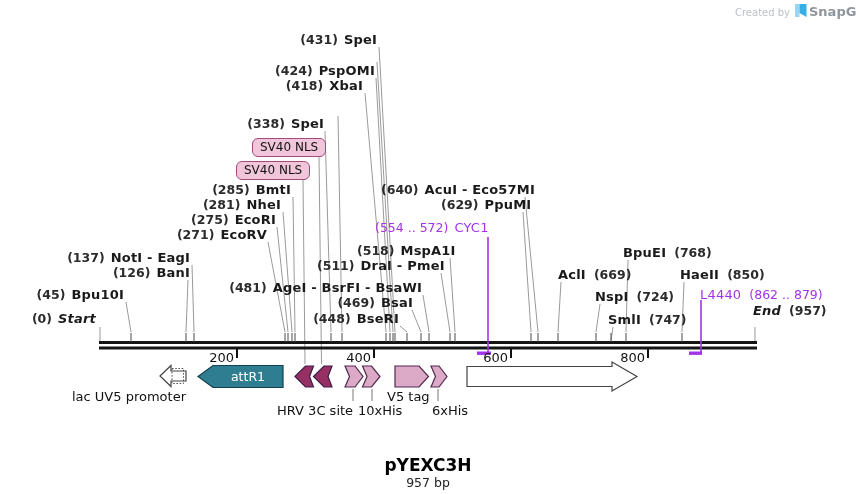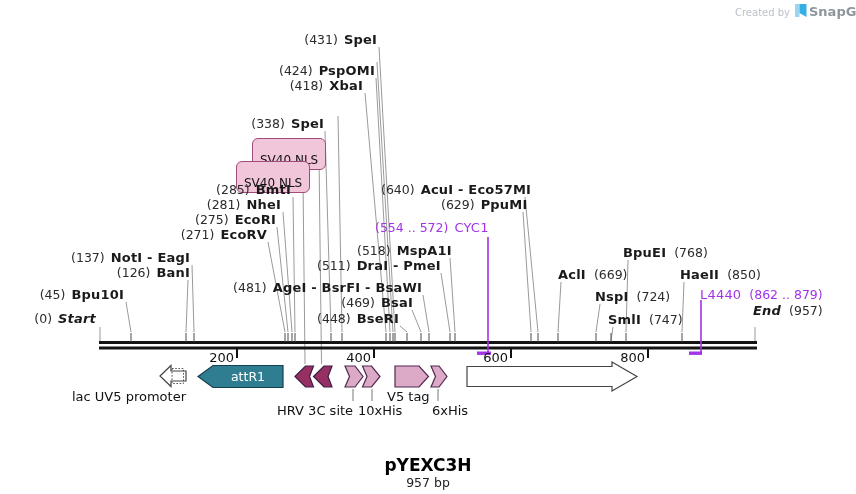--- a/index.html
+++ b/index.html
@@ -1,26 +1,26 @@
 <!DOCTYPE html>
 <html><head>
 <meta charset="utf-8">
 <style>
   html,body{margin:0;padding:0;background:#fff;}
   .stage{position:relative;width:856px;height:494px;background:#ffffff;overflow:hidden;
          font-family:"DejaVu Sans","Liberation Sans",sans-serif;color:#1a1a1a;}
   .stage svg.layer{position:absolute;left:0;top:0;}
   .site{position:absolute;white-space:nowrap;font-size:13px;line-height:14px;color:#1a1a1a;}
-  .site .pos{font-size:12.5px;color:#2b2b2b;margin-right:6px;}
+  .site .pos{font-size:12.5px;color:#2b2b2b;margin-right:6px;font-weight:bold;}
   .site .nm{font-weight:bold;letter-spacing:.2px;}
   .site.rside .pos{margin-right:0;margin-left:8px;}
   .site.purple .pos,.site.purple .nm{color:#a233e8;font-weight:normal;}
   .site.purple .nm{font-weight:normal;}
   .site.itl .nm{font-style:italic;}
-  .nlsbox{position:absolute;font-size:12px;line-height:14px;padding:14px 7px 2px 7px;
+  .nlsbox{position:absolute;font-size:12px;line-height:14px;padding:1px 7px 2px 7px;
           background:#f2c6da;border:1.4px solid #a04c7a;border-radius:6px;color:#111;}
   .ticknum{position:absolute;font-size:13px;color:#111;}
   .featlbl{position:absolute;font-size:13px;color:#111;white-space:nowrap;}
   .arrowtxt{position:absolute;font-size:12.5px;text-align:center;white-space:nowrap;}
   .title{position:absolute;left:0;top:455px;width:856px;text-align:center;
          font-size:17px;font-weight:bold;color:#000;}
   .subtitle{position:absolute;left:0;top:475px;width:856px;text-align:center;
             font-size:12.5px;color:#222;}
   .createdby{position:absolute;left:735px;top:7px;font-size:10px;color:#bcc2ca;}
   .brand{position:absolute;left:809px;top:4px;font-size:13px;font-weight:bold;color:#8e959c;}

